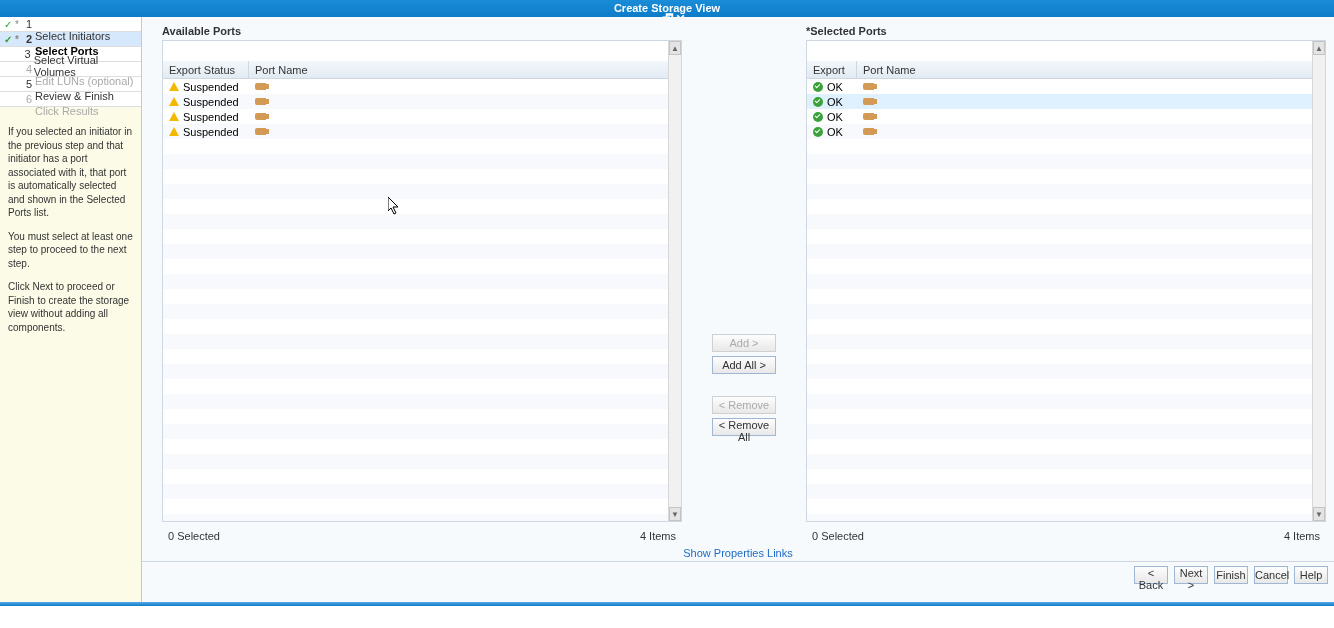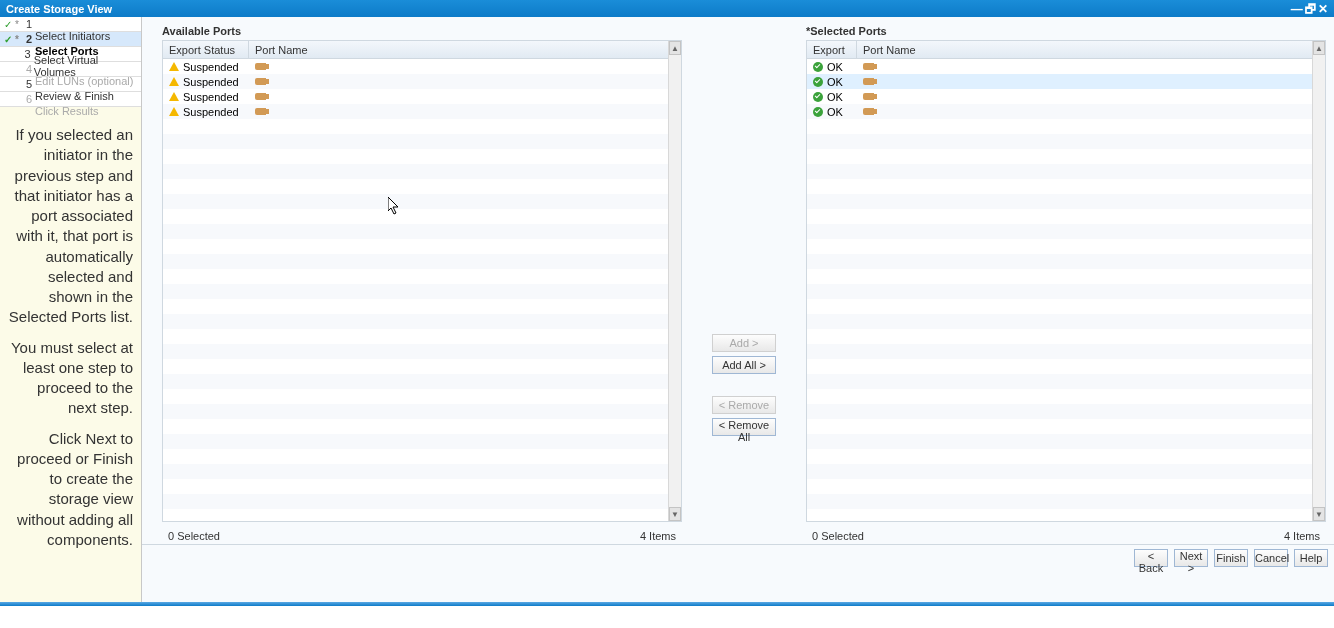--- a/index.html
+++ b/index.html
@@ -14,20 +14,21 @@
 }
 .title-bar {
   height: 17px;
   background: linear-gradient(#1a8dd8, #0d7bc8);
   color: #fff;
   font-weight: bold;
   padding: 2px 6px;
   display: flex;
   justify-content: space-between;
   align-items: center;
+  flex-direction: column;
 }
 .title-bar .win-ctrls { display: flex; gap: 2px; }
 .title-bar .win-ctrls span { cursor: pointer; font-size: 12px; line-height: 10px; }
 .main-area {
   display: flex;
   height: 585px;
 }
 .sidebar {
   width: 142px;
   background: #fcfbe8;
@@ -49,22 +50,21 @@
 .step .star { color: #888; font-size: 10px; width: 6px; }
 .step .num { color: #333; width: 8px; text-align:right;}
 .step .label { color: #333; margin-top: 24px; }
 .step.current { background: #d6e8fb; font-weight: bold; }
 .step.current .label { color: #000; }
 .step.disabled .label, .step.disabled .num { color: #aaa; }
 .helptext {
   padding: 18px 8px 8px 8px;
   color: #333;
   line-height: 1.35;
-  font-size: 15px;
-  text-align: right;
+  font-size: 10px;
 }
 .helptext p { margin-bottom: 10px; }
 .content {
   flex: 1;
   background: #f7fafd;
   position: relative;
 }
 .content-header {
   padding: 6px 10px;
   font-weight: bold;
@@ -93,20 +93,21 @@
   overflow: hidden;
 }
 .table-head {
   background: linear-gradient(#f3f7fb, #e1eaf3);
   border-bottom: 1px solid #cfd8e0;
   display: flex;
   height: 18px;
   align-items: center;
   font-size: 11px;
   color: #333;
+  margin-top: 20px;
 }
 .th { padding: 2px 6px; border-right: 1px solid #cfd8e0; height: 100%; display:flex; align-items:center; }
 .th.col-status { width: 86px; }
 .th.col-port { flex: 1; }
 .th.col-export { width: 50px; }
 .table-rows {
   overflow-y: auto;
   height: calc(100% - 18px);
 }
 .tr {
@@ -599,20 +600,21 @@
             <div class="arrow bot">▼</div>
           </div>
         </div>
         <div class="panel-status">
           <span>0 Selected</span>
           <span>4 Items</span>
         </div>
       </div>
     </div>
 
+    <div class="props-link">Show Properties Links</div>
 
     <div class="footer">
       <button class="xbtn">&lt; Back</button>
       <button class="xbtn">Next &gt;</button>
       <button class="xbtn">Finish</button>
       <button class="xbtn">Cancel</button>
       <button class="xbtn">Help</button>
     </div>
 
     <div class="cursor">

